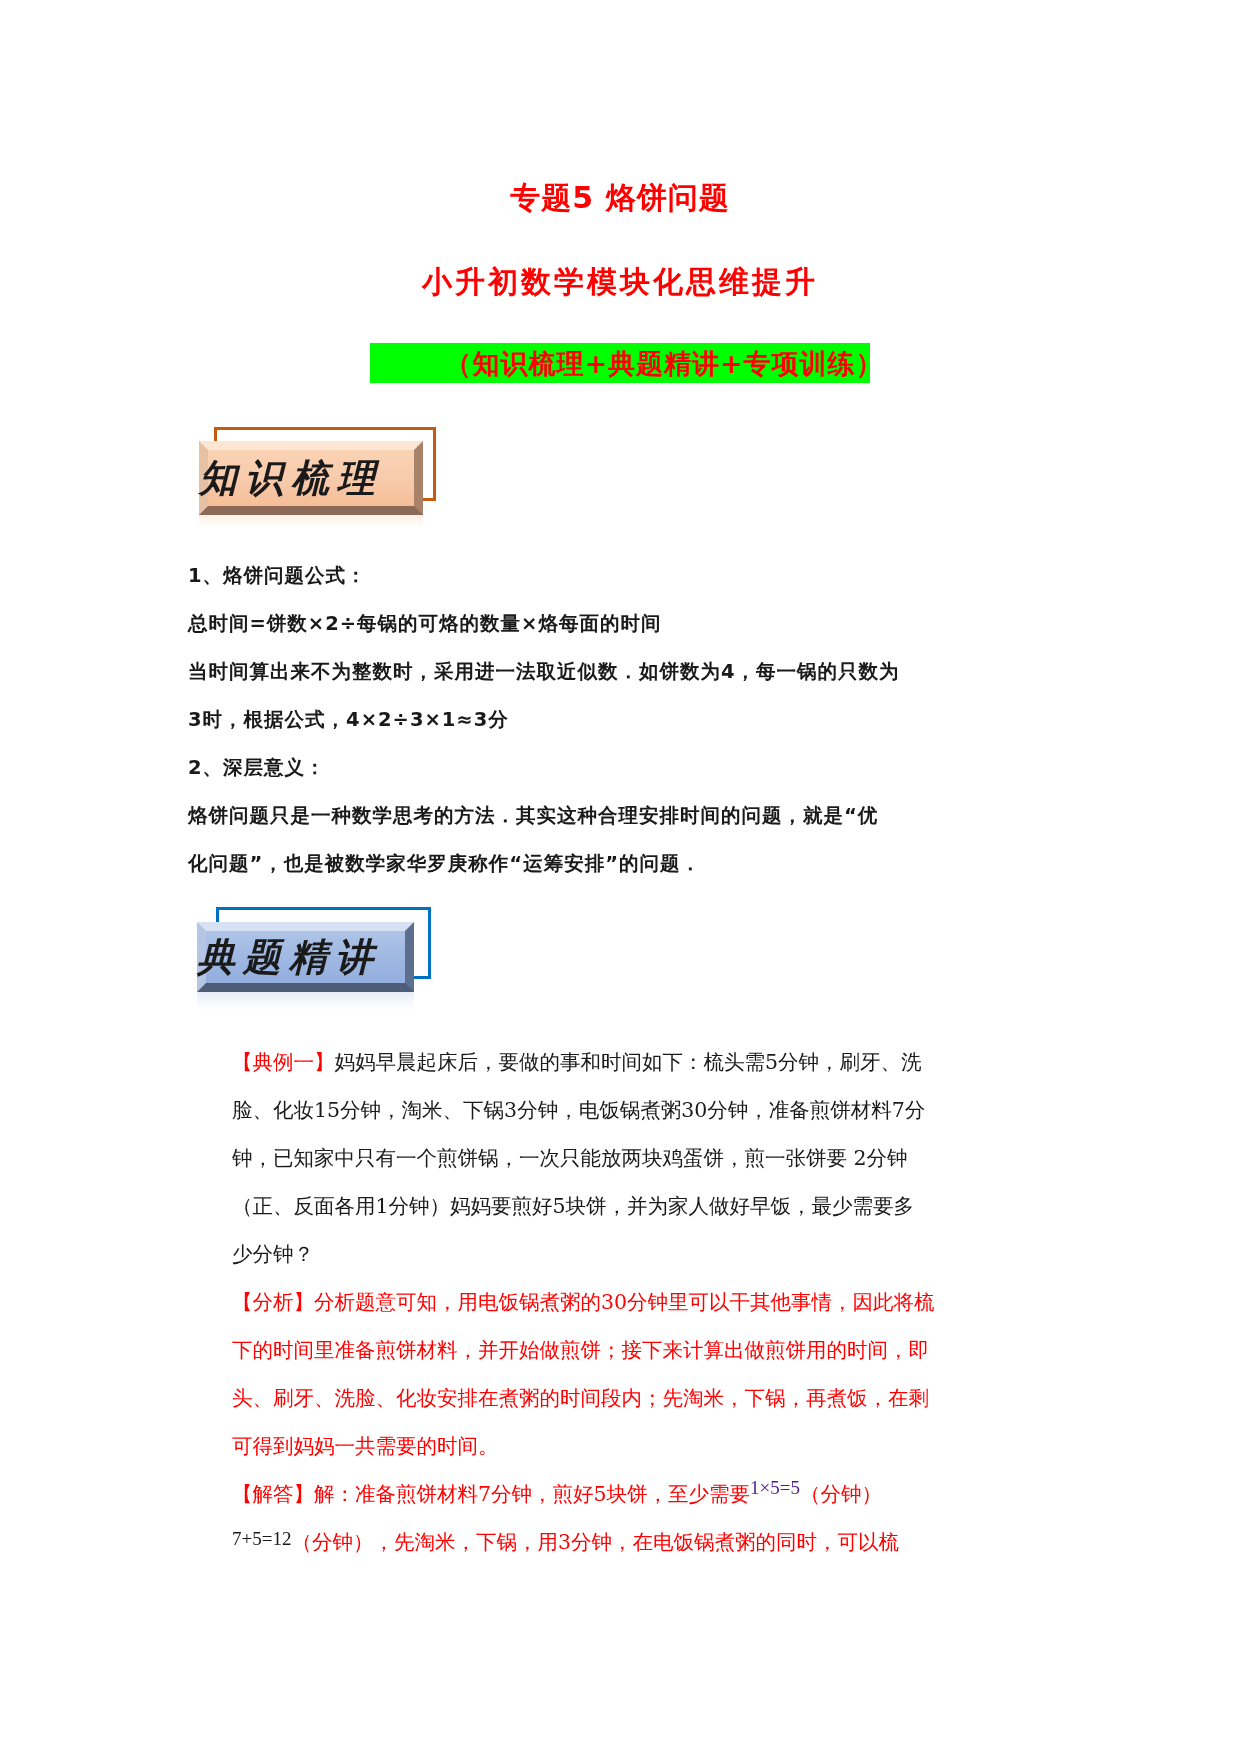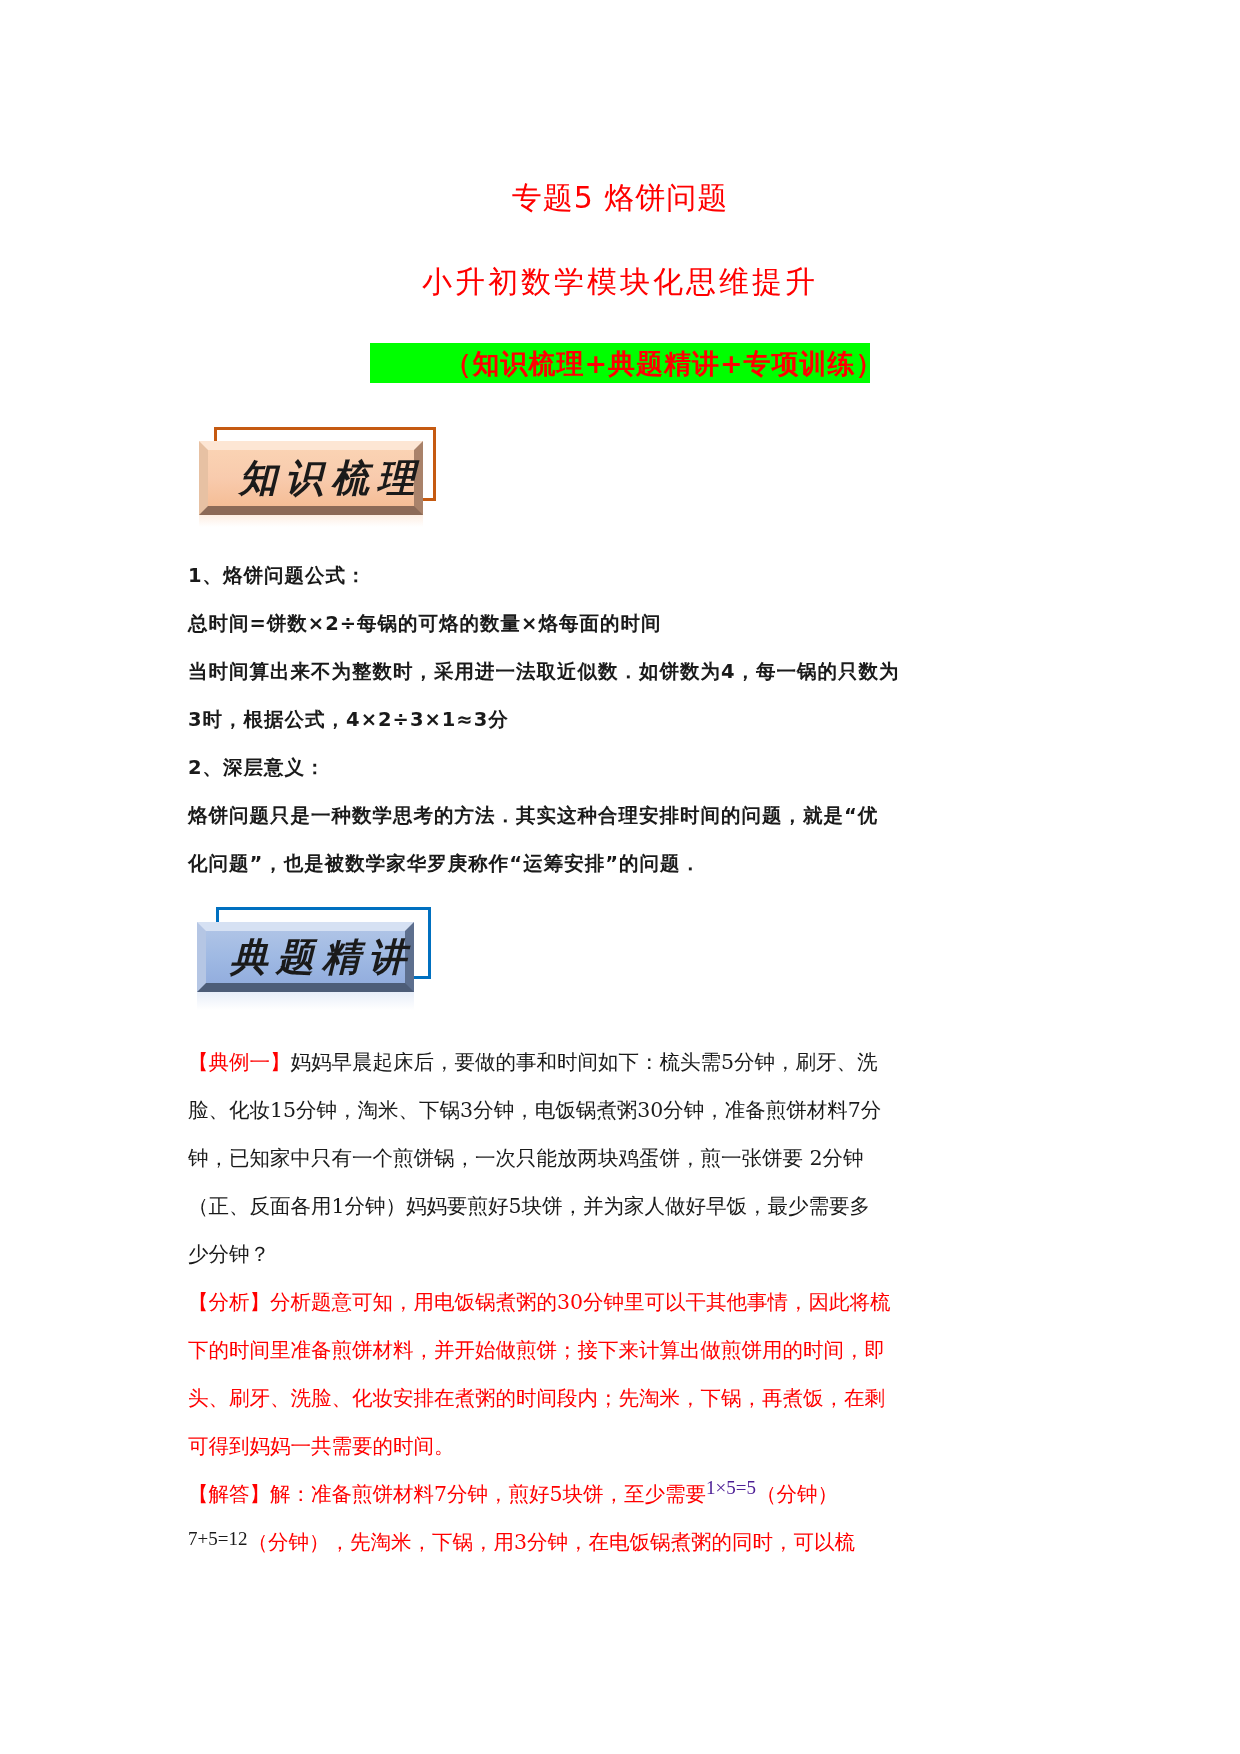--- a/index.html
+++ b/index.html
@@ -1,28 +1,28 @@
 <!DOCTYPE html>
 <html><head>
   <meta charset="utf-8">
   <style>
     html, body { margin: 0; padding: 0; background: #ffffff; }
     body { width: 1240px; height: 1754px; position: relative; overflow: hidden; font-family: "DejaVu Serif", serif; }
     .page { position: absolute; left: 0; top: 0; width: 1240px; height: 1754px; }
 
-    .title { position: absolute; left: 0; width: 1240px; text-align: center; color: #ff0000; font-weight: normal; font-family: "DejaVu Sans", sans-serif; }
+    .title { position: absolute; left: 0; width: 1240px; text-align: center; color: #ff0000; font-weight: bold; font-family: "DejaVu Sans", sans-serif; }
     .title-main { top: 178px; font-size: 30px; letter-spacing: 1px; }
     .title-sub { top: 262px; font-size: 30px; letter-spacing: 3px; }
     .title-green-wrap { position: absolute; top: 343px; left: 370px; width: 500px; height: 40px; background: #00ff00; }
     .title-green { position: absolute; left: 0; top: 3px; width: 588px; text-align: center; color: #ff0000; font-weight: bold; font-size: 27px; font-family: "DejaVu Sans", sans-serif; letter-spacing: 1px; white-space: nowrap; }
 
     
     .banner { position: absolute; }
     .banner .outline { position: absolute; border: 3px solid; box-sizing: border-box; }
-    .banner .box { position: absolute; box-sizing: border-box; display: flex; align-items: center; justify-content: flex-end; }
+    .banner .box { position: absolute; box-sizing: border-box; display: flex; align-items: center; justify-content: flex-start; }
     .banner .box::before { content: ""; position: absolute; inset: 0; box-sizing: border-box; border-style: solid; border-width: 9px 9px 9px 9px; }
     .banner .reflect { position: absolute; }
     .banner .label { position: relative; font-family: "DejaVu Serif", serif; font-weight: bold; font-size: 38px; letter-spacing: 8px; color: #1a1a1a; font-style: italic; }
 
     .banner-knowledge .outline { left: 214px; top: 427px; width: 222px; height: 74px; border-color: #c55a11; border-left-color: #c55a11; }
     .banner-knowledge .box { left: 199px; top: 441px; width: 224px; height: 74px; background: linear-gradient(180deg, #fbd5b5 0%, #f8cbad 50%, #f4b98f 100%); }
     .banner-knowledge .box::before { border-color: #fde6d4 #a9826a #8c6a57 #e7c1a3; }
     .banner-knowledge .reflect { left: 199px; top: 515px; width: 224px; height: 12px; background: linear-gradient(180deg, #fdeee3, #ffffff); }
 
     .banner-examples .outline { left: 216px; top: 907px; width: 215px; height: 72px; border-color: #0070c0; }
@@ -31,21 +31,21 @@
     .banner-examples .reflect { left: 197px; top: 992px; width: 217px; height: 18px; background: linear-gradient(180deg, #e8eef9, #ffffff); }
 
     
     .para { position: absolute; left: 188px; width: 870px; font-size: 20.5px; line-height: 48px; color: #1a1a1a; }
     .para.bold { font-family: "DejaVu Sans", sans-serif; font-weight: bold; font-size: 19.5px; letter-spacing: 1px; }
     .line { display: block; white-space: nowrap; height: 48px; }
     .red { color: #ff0000; }
     .bracket { color: #ff0000; }
     .math { font-family: "Liberation Serif", serif; font-size: 19px; position: relative; top: -7px; }
     .math2 { font-family: "Liberation Serif", serif; font-size: 19px; position: relative; top: -4px; color: #1a1a1a; }
-    .serif-body { font-family: "DejaVu Serif", serif; font-size: 20.5px; }
+    .serif-body { font-family: "DejaVu Serif", serif; font-size: 20.5px; margin-left: 44px; }
   </style>
 </head>
 <body>
 
 <div class="page">
 
   <div class="title title-main">专题5 烙饼问题</div>
   <div class="title title-sub">小升初数学模块化思维提升</div>
   <div class="title-green-wrap">
     <div class="title-green">（知识梳理+典题精讲+专项训练）</div>

